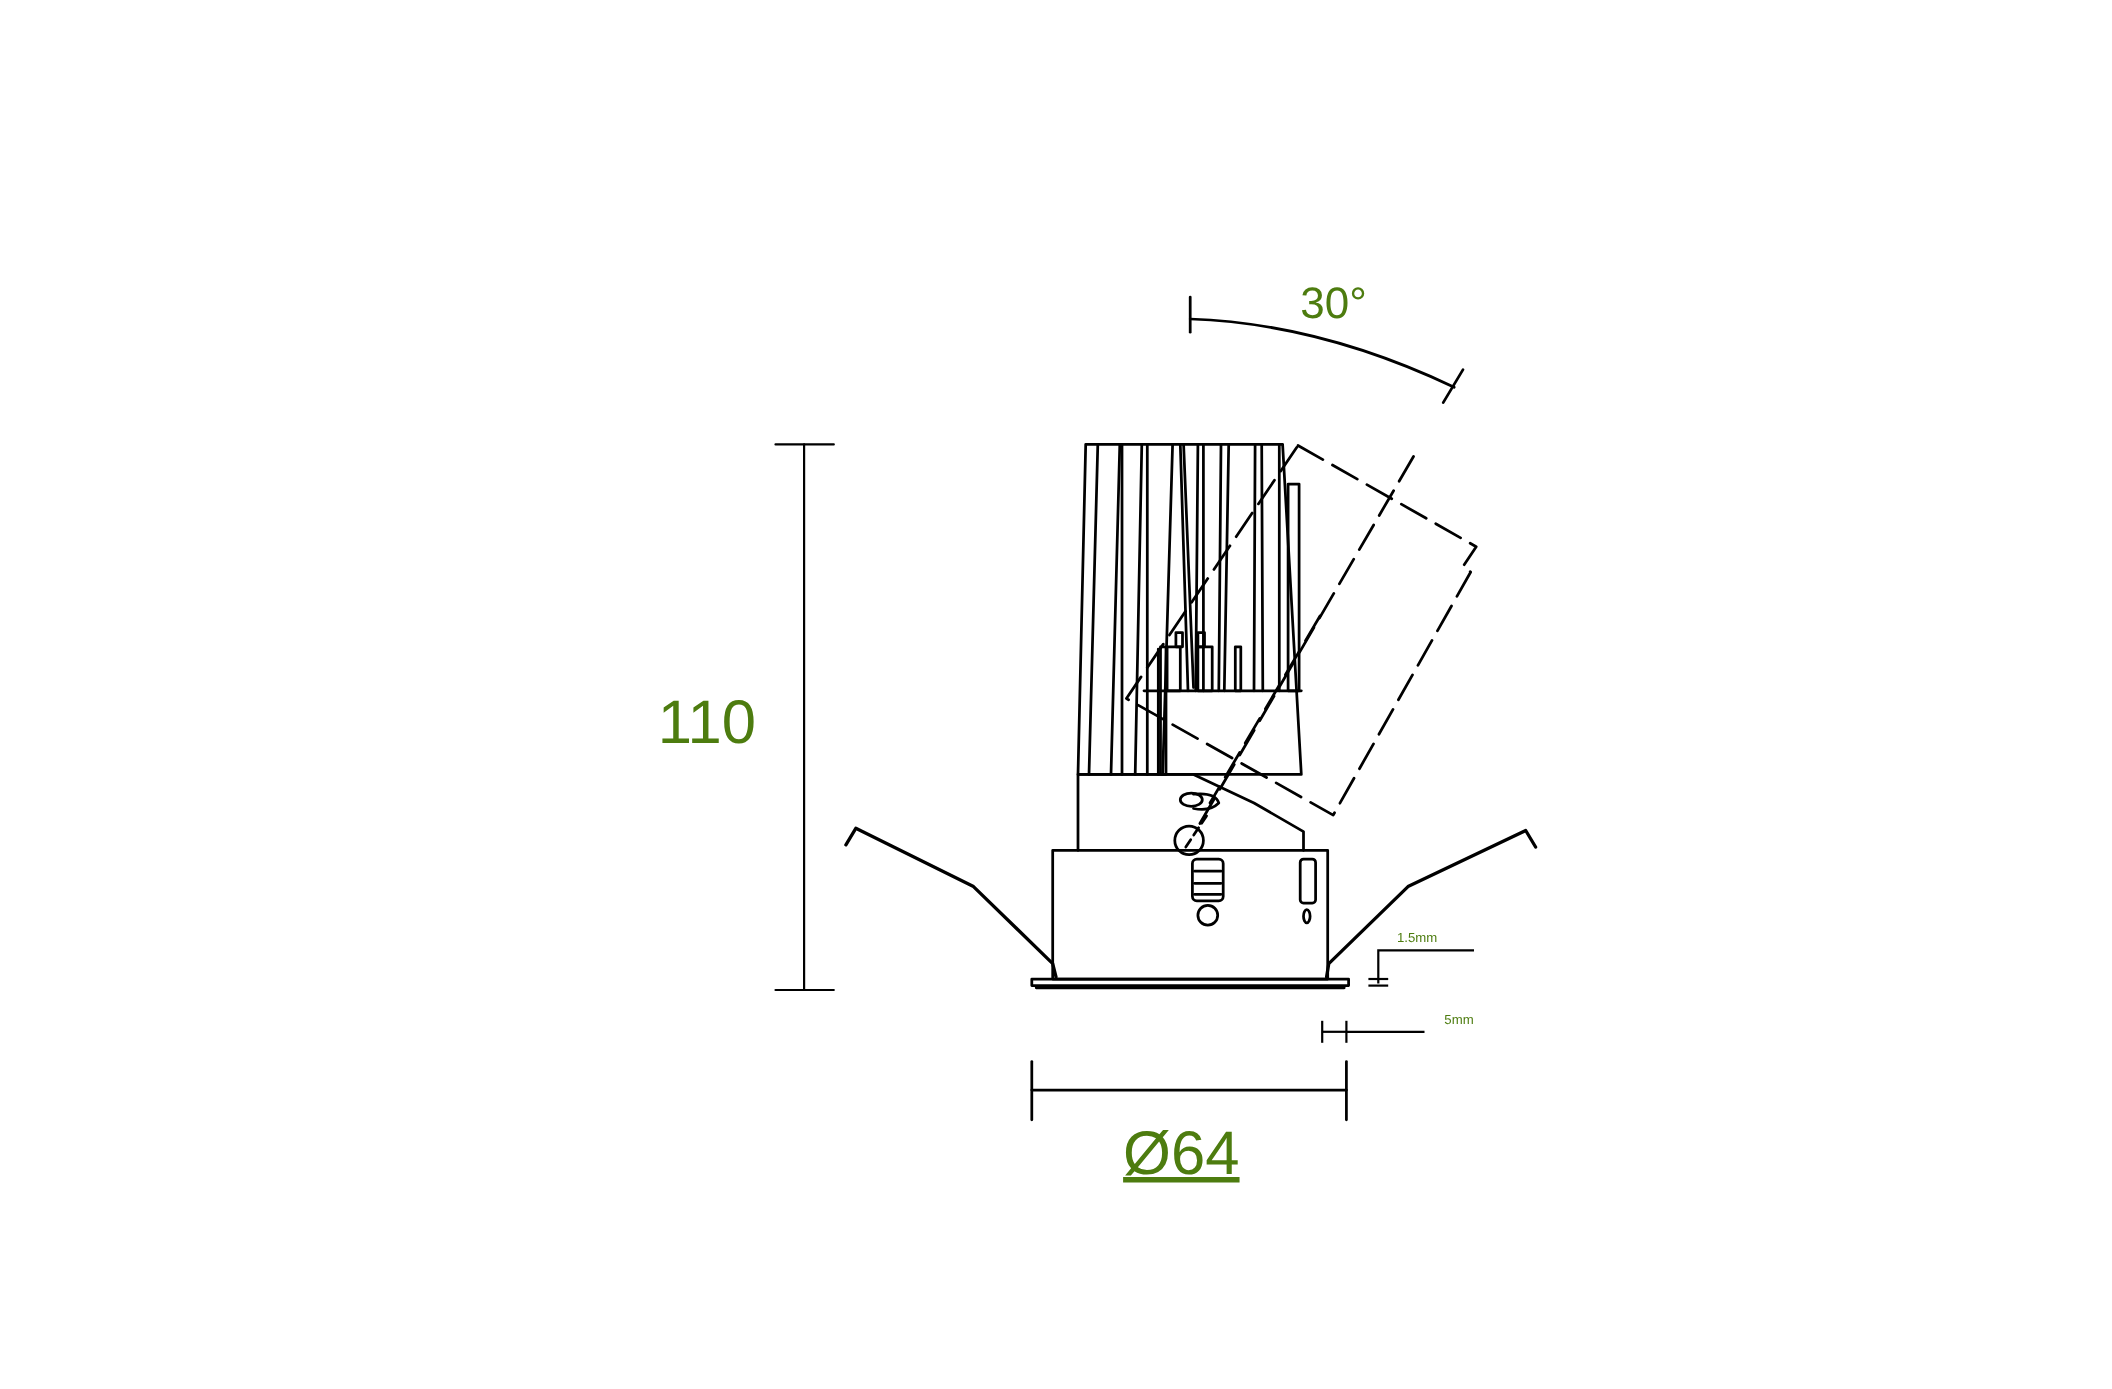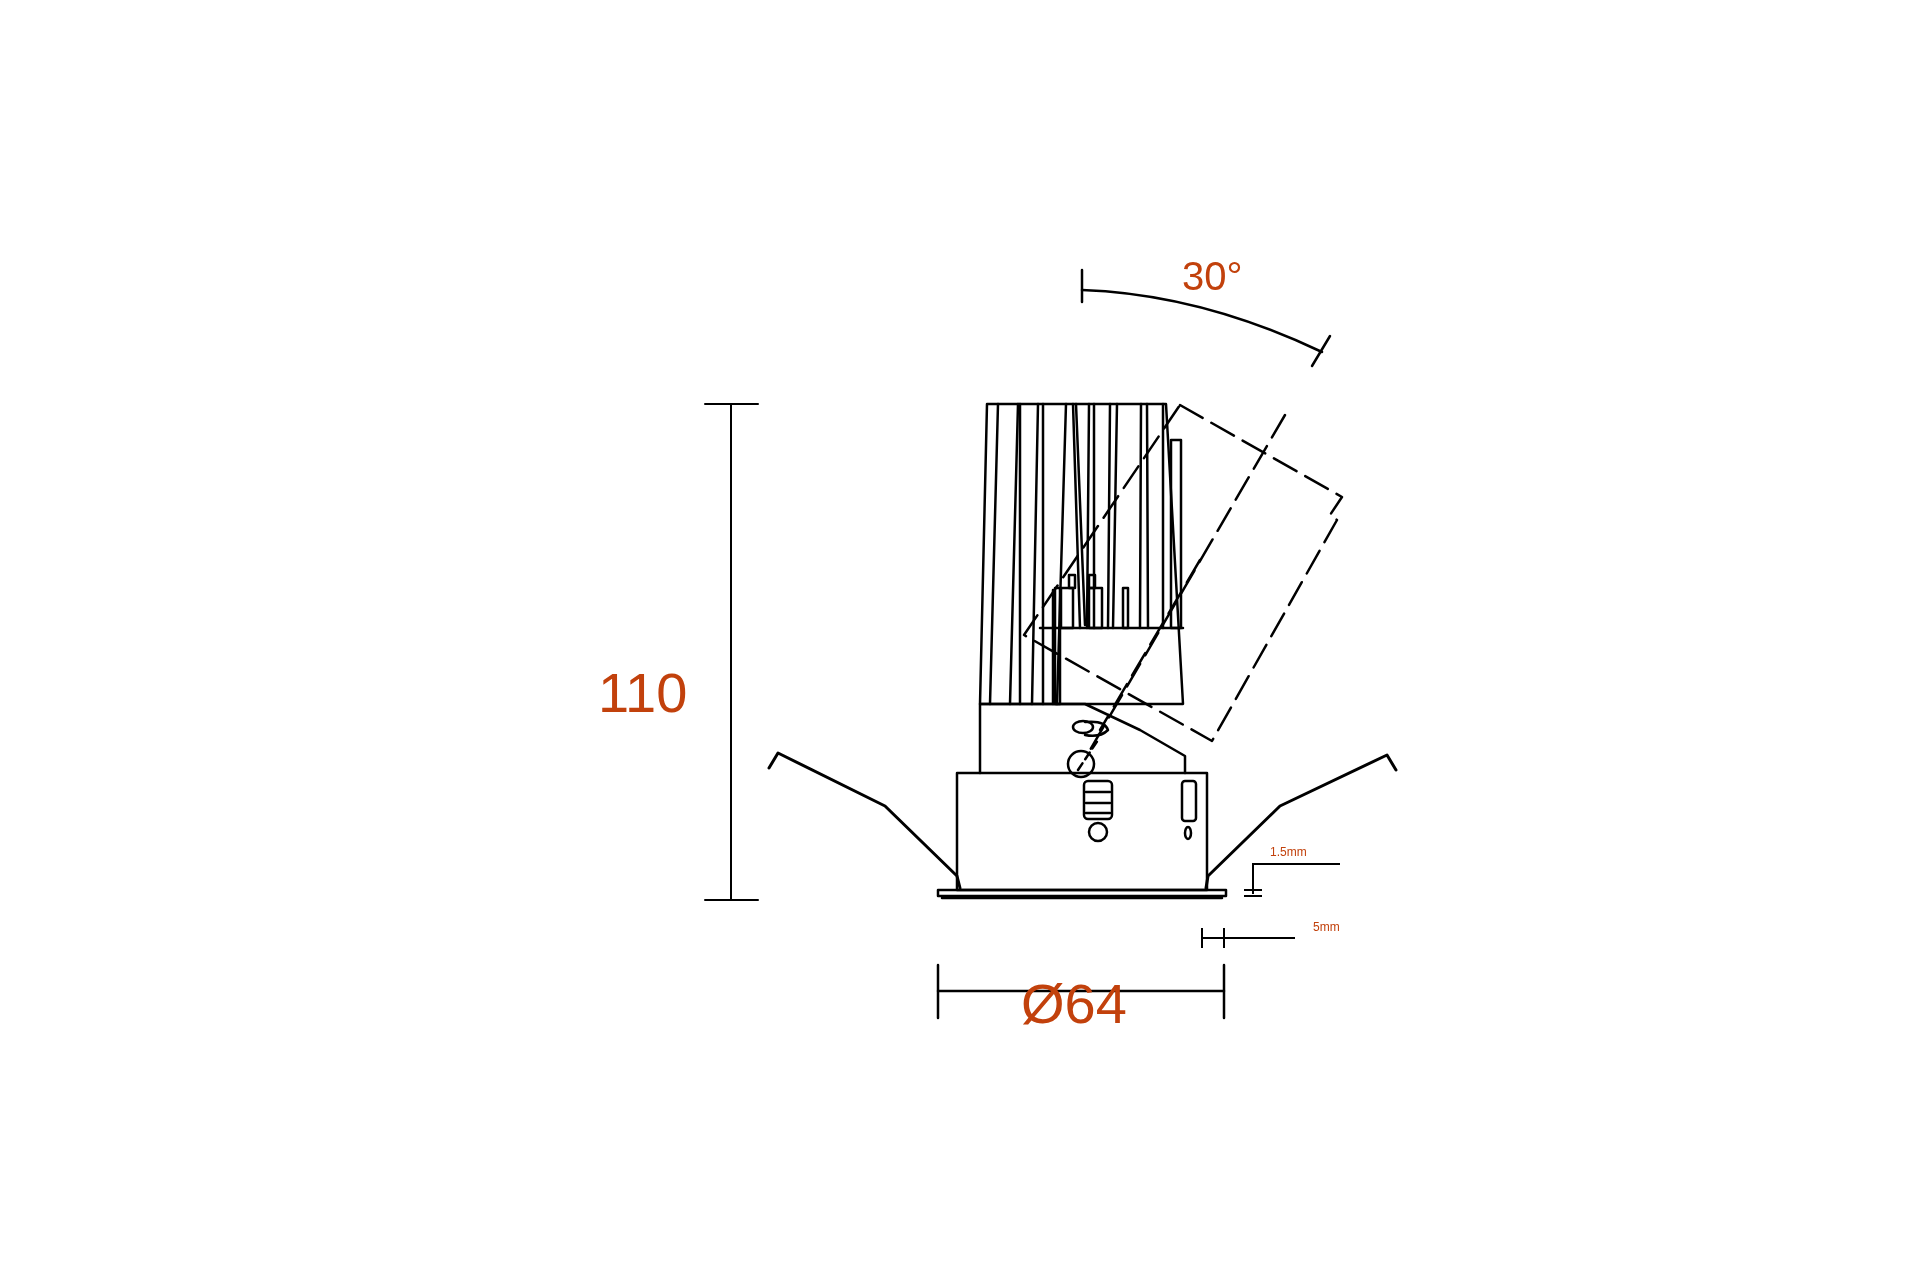--- a/index.html
+++ b/index.html
@@ -1,18 +1,18 @@
 <!DOCTYPE html>
 <html><head>
   <meta charset="utf-8">
   <style>
     html, body { margin: 0; padding: 0; background: #ffffff; }
     body { width: 1920px; height: 1263px; position: relative; overflow: hidden; font-family: "Liberation Sans", sans-serif; }
     #drawing { position: absolute; left: 0; top: 0; width: 1920px; height: 1263px; }
-    .dim-text { position: absolute; color: #c2410c; font-family: "Liberation Sans", sans-serif; white-space: nowrap; line-height: 1; }
+    .dim-text { position: absolute; color: #4d7c0f; font-family: "Liberation Sans", sans-serif; white-space: nowrap; line-height: 1; }
     .big { font-size: 56px; }
     .angle { font-size: 40px; }
     .small { font-size: 12px; }
   </style>
 </head>
 <body>
 
 <svg id="drawing" viewBox="0 0 1920 1263" xmlns="http://www.w3.org/2000/svg">
   <g fill="none" stroke="#000" stroke-width="2.5" stroke-linecap="round" stroke-linejoin="round">
 
@@ -96,22 +96,22 @@
     </g>
 
     <g stroke-dasharray="26,10">
       <polyline points="1180,405 1342,497 1330,515 1337,520 1212,741 1024,635 1180,405"></polyline>
       <line x1="1285" y1="415" x2="1090" y2="750"></line>
       <line x1="1200" y1="560" x2="1100" y2="730"></line>
     </g>
   </g>
 </svg>
 
-<div class="dim-text big" style="left:598px; top:665px;">110</div>
-<div class="dim-text big" style="left:1021px; top:976px;">Ø64</div>
+<div class="dim-text big" style="left:598px; top:628px;">110</div>
+<div class="dim-text big" style="left:1021px; top:1020px;text-decoration:underline;">Ø64</div>
 <div class="dim-text angle" style="left:1182px; top:256px;">30°</div>
 
 <div>
   <svg style="position:absolute;left:0;top:0;width:1920px;height:1263px;pointer-events:none" viewBox="0 0 1920 1263">
     <g stroke="#000" stroke-width="2" fill="none">
       <polyline points="1340,864 1253,864 1253,894"></polyline>
       <line x1="1244" y1="890" x2="1262" y2="890"></line>
       <line x1="1244" y1="896" x2="1262" y2="896"></line>
       <line x1="1202" y1="928" x2="1202" y2="948"></line>
       <line x1="1224" y1="928" x2="1224" y2="948"></line>

